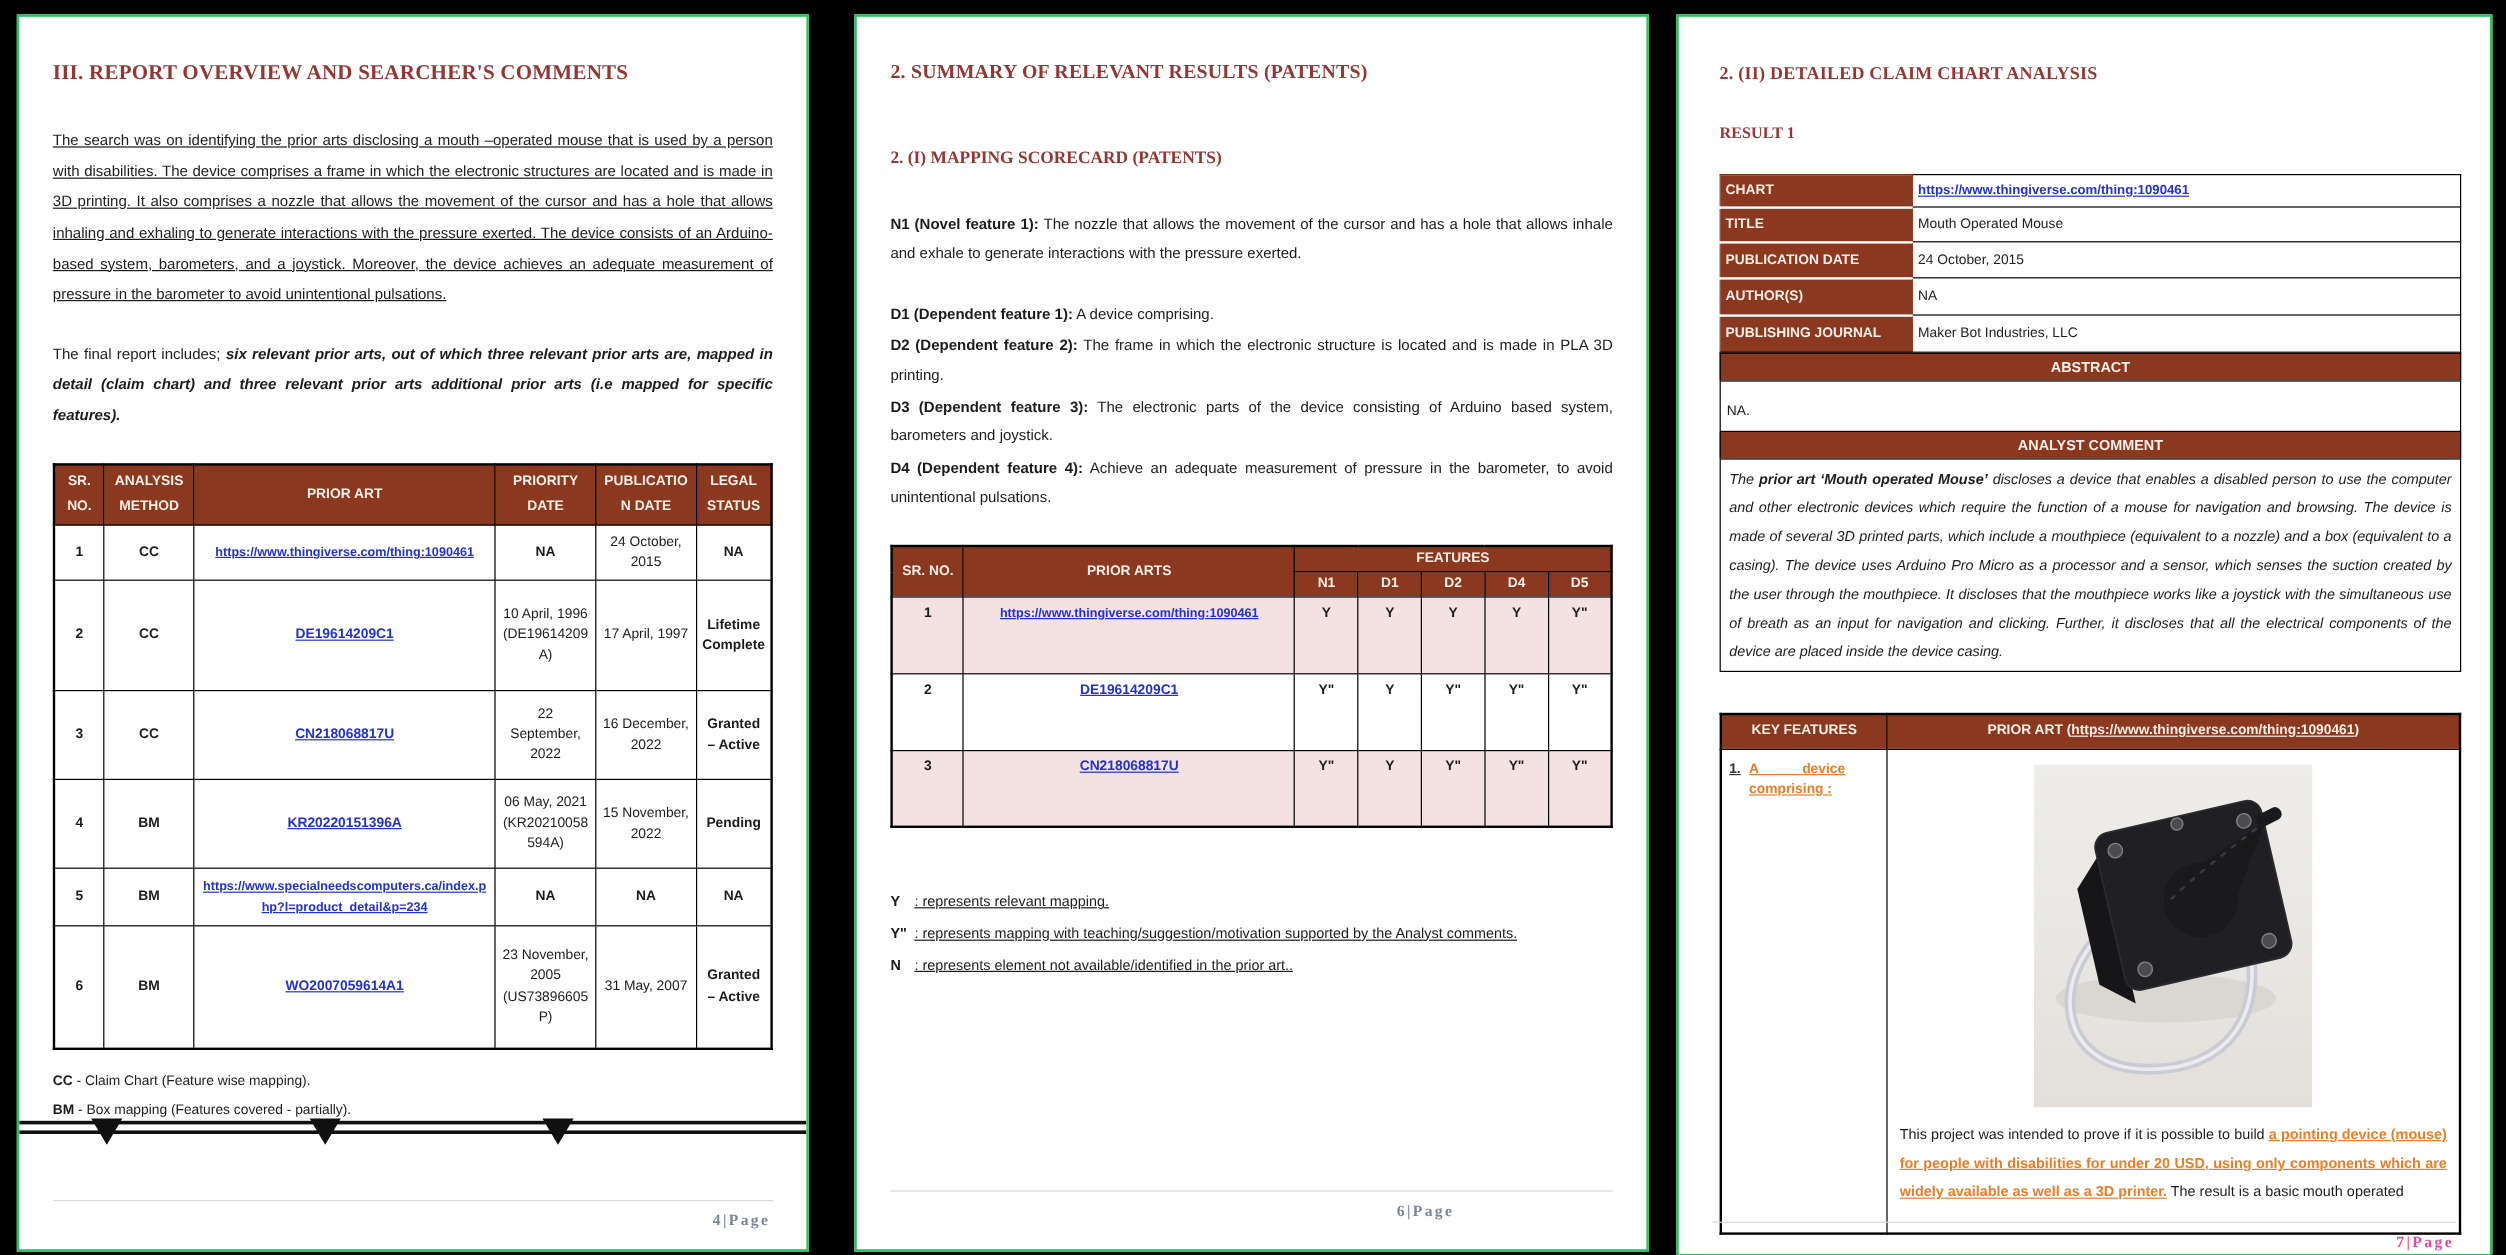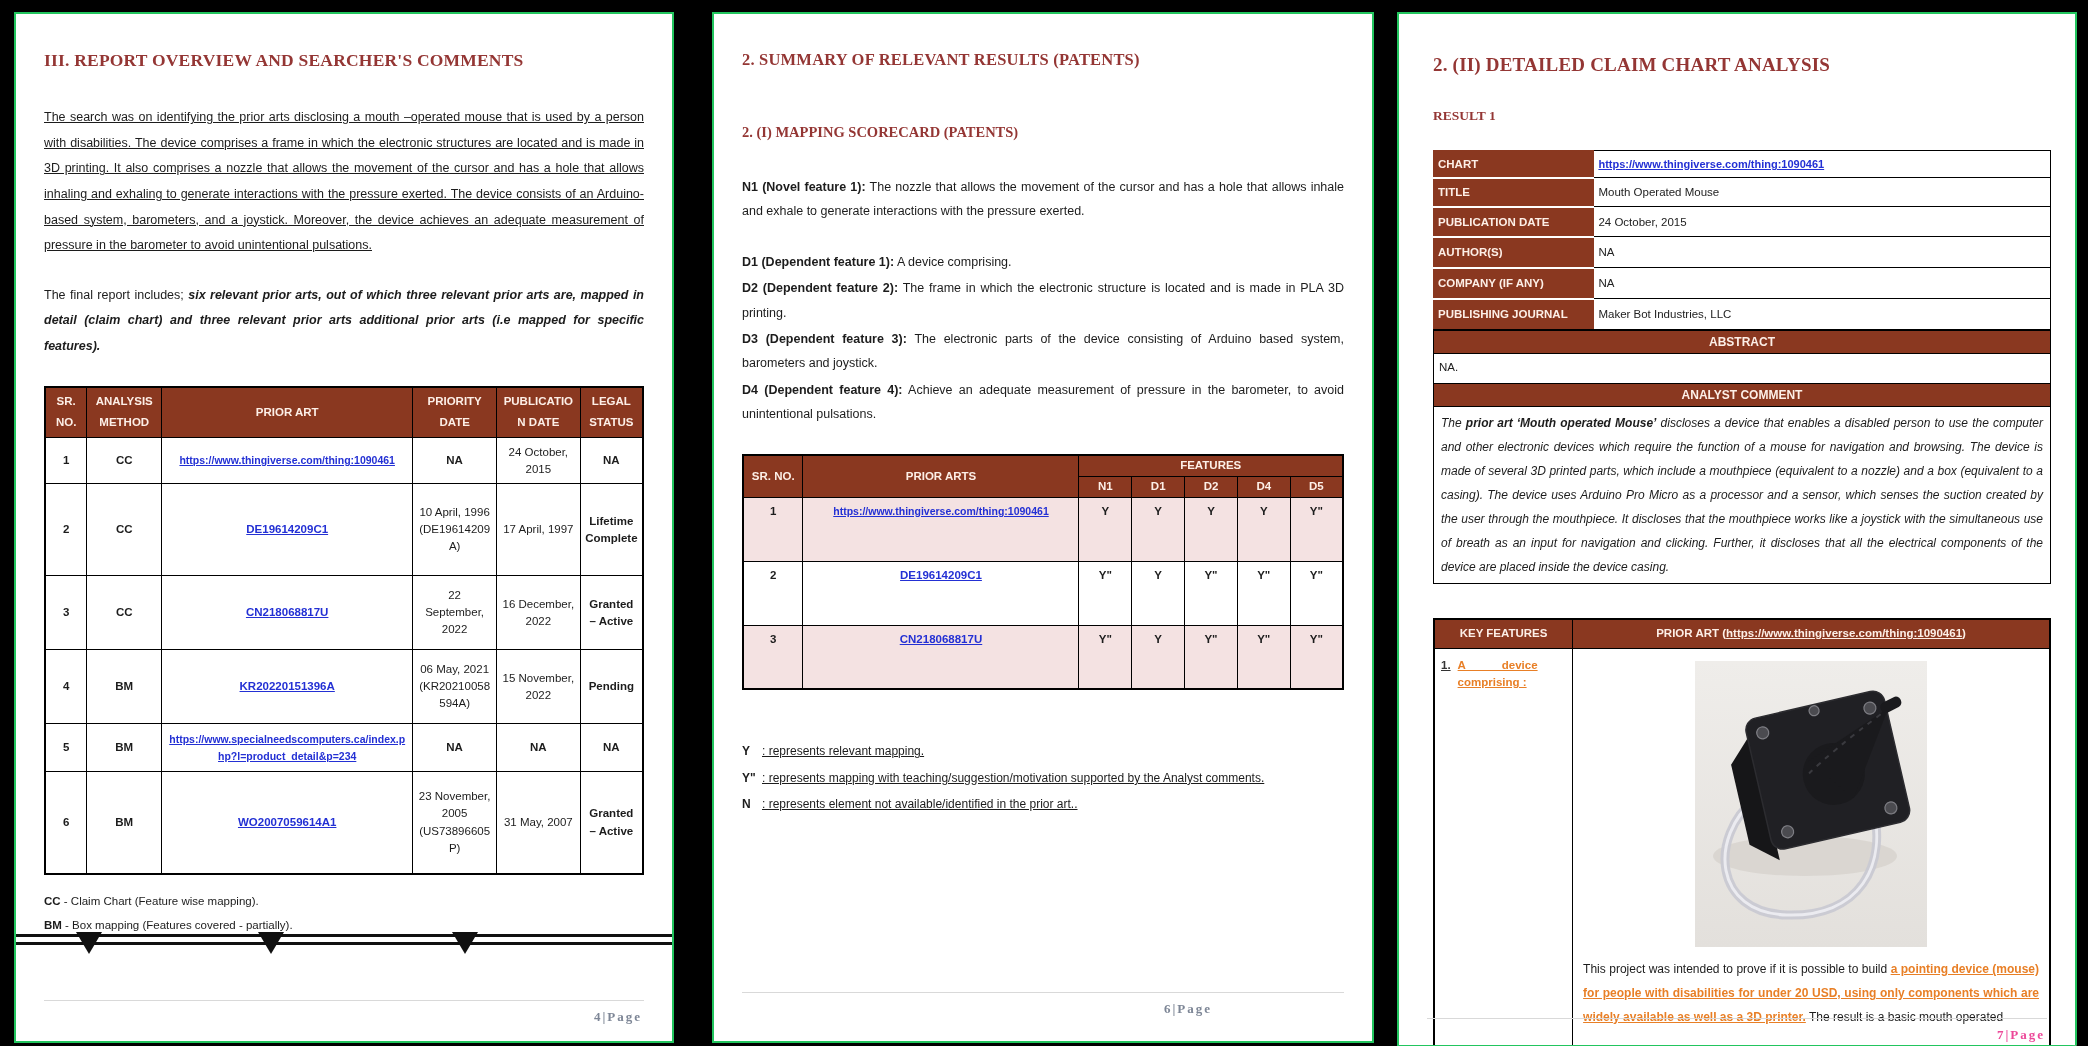--- a/index.html
+++ b/index.html
@@ -44,21 +44,21 @@
   .row-pink{background:#f4e2e2;}
   .legend{font-size:12px;line-height:2.2;}
   .legend .sym{display:inline-block;width:20px;font-weight:bold;}
 
   
   .info-table td{font-size:11.5px;text-align:left;vertical-align:middle;}
   .info-label{background:#8a3820;color:#fdefe7;font-weight:bold;border:1px solid #8a3820;border-bottom:2px solid #fff;}
   .info-value{font-weight:normal;color:#222;}
   .bar{background:#8a3820;color:#fdefe7;font-weight:bold;font-size:12px;text-align:center;
        border:1px solid #000;border-bottom:none;padding:4px 0;}
-  .plain-box{border:1px solid #000;font-size:11.5px;padding:7px 5px 10px 5px;}
+  .plain-box{border:1px solid #000;font-size:11.5px;padding:19px 5px 10px 5px;}
   .analyst-box{border:1px solid #000;font-size:12px;font-style:italic;text-align:justify;line-height:2.0;padding:4px 7px;}
   .kf-table th{background:#8a3820;color:#fdefe7;font-size:11.5px;}
   .kf-table td{vertical-align:top;text-align:left;font-size:11.5px;}
   .kf-num{font-weight:bold;text-decoration:underline;color:#333;margin-right:7px;}
   .kf-item{width:80px;text-align:justify;line-height:1.5;}
   .kf-para{font-size:12px;line-height:2.0;text-align:justify;font-weight:normal;margin-top:10px;}
   .device-img{display:block;margin:8px auto 0 auto;}
 </style>
 </head>
 <body>
@@ -239,21 +239,21 @@
         <div><span class="sym">N</span><span>: represents element not available/identified in the prior art..</span></div>
       </div>
     </div>
 
     <div class="footer-rule" style="bottom:48px;"></div>
     <div class="page-footer" style="bottom:24px;right:160px;">6|Page</div>
   </div>
 
   <div class="page" id="page3">
     <div class="content" style="padding:40px 24px 0 34px;">
-      <h1 class="h-title" style="font-size:19px;">2. (II) DETAILED CLAIM CHART ANALYSIS</h1>
+      <h1 class="h-title" style="font-size:15px;">2. (II) DETAILED CLAIM CHART ANALYSIS</h1>
       <h2 class="h-sub" style="margin-top:32px;font-size:13.5px;">RESULT 1</h2>
 
       <table class="info-table" style="margin-top:26px;">
         <colgroup>
             <col style="width:26%">
             <col style="width:74%">
           </colgroup>
         <tbody>
             <tr style="height:27px;">
           <td class="info-label">CHART</td>
@@ -262,24 +262,20 @@
         <tr style="height:29px;">
           <td class="info-label">TITLE</td>
           <td class="info-value">Mouth Operated Mouse</td>
         </tr>
         <tr style="height:30px;">
           <td class="info-label">PUBLICATION DATE</td>
           <td class="info-value">24 October, 2015</td>
         </tr>
         <tr style="height:31px;">
           <td class="info-label">AUTHOR(S)</td>
-          <td class="info-value">NA</td>
-        </tr>
-        <tr style="height:31px;">
-          <td class="info-label">COMPANY (IF ANY)</td>
           <td class="info-value">NA</td>
         </tr>
         <tr style="height:31px;">
           <td class="info-label" style="border-bottom:1px solid #000;">PUBLISHING JOURNAL</td>
           <td class="info-value">Maker Bot Industries, LLC</td>
         </tr>
       </tbody>
         </table>
 
       <div class="bar">ABSTRACT</div>

